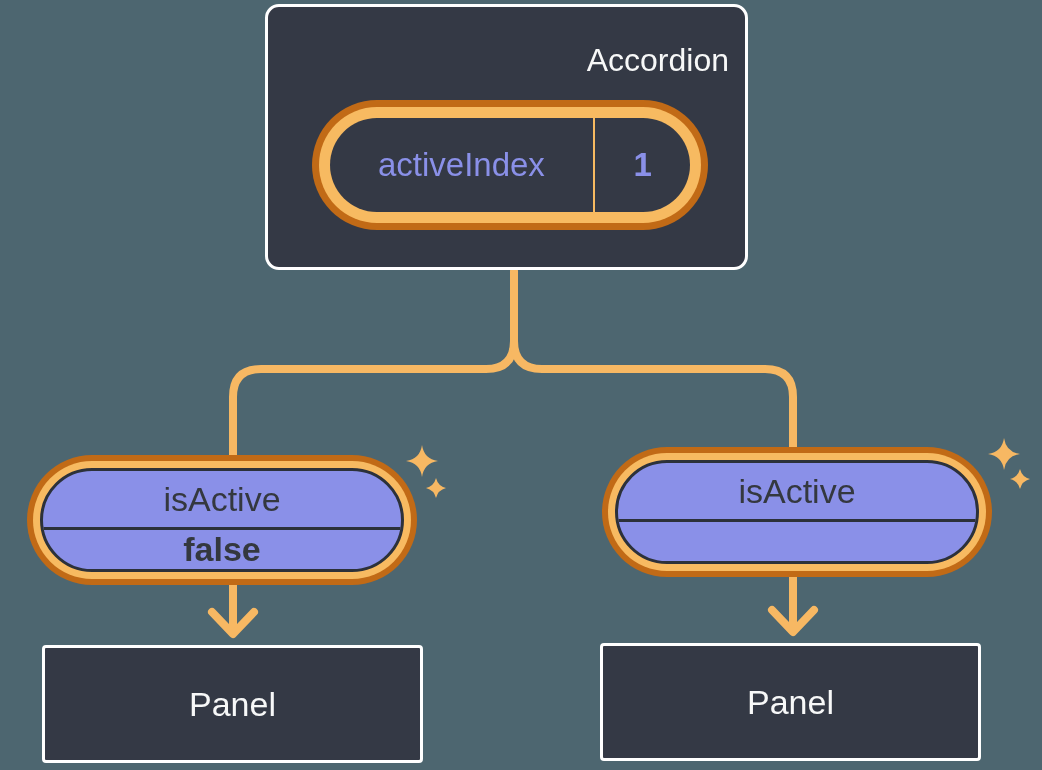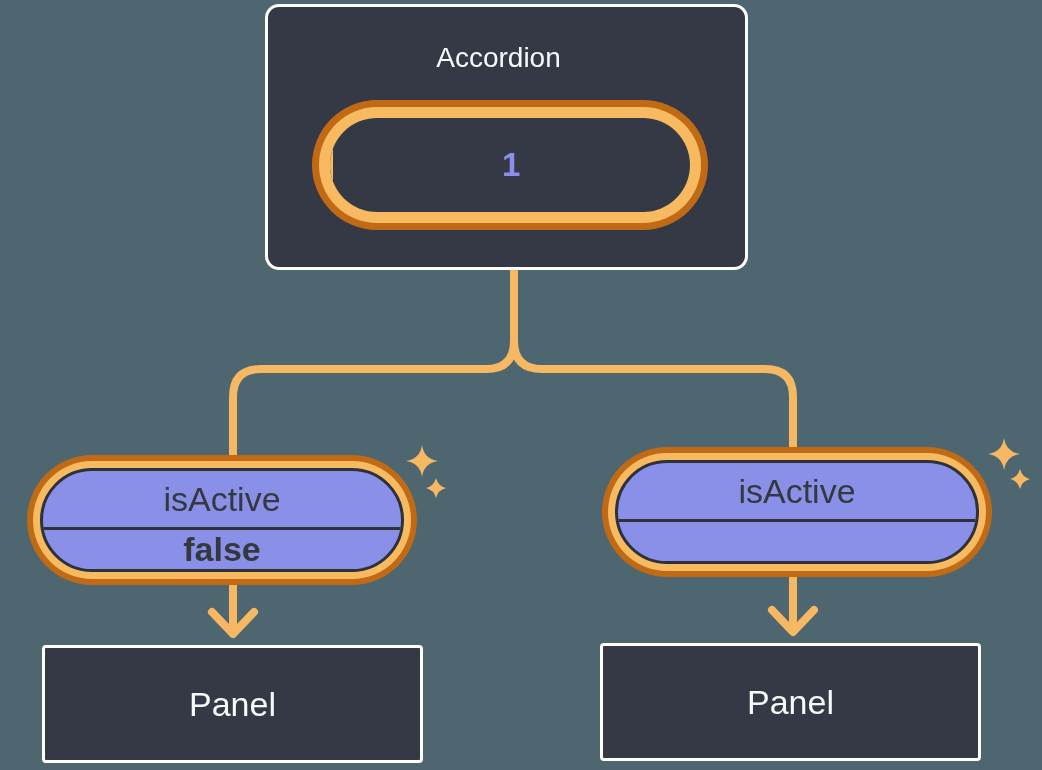--- a/index.html
+++ b/index.html
@@ -26,23 +26,23 @@
   .sparkle{fill:var(--connector,#f7b863);stroke:none;}
 
   .card{
     position:absolute;
     background:var(--card,#343945);
     border:3px solid var(--card-border,#ffffff);
     border-radius:14px;
   }
   .card-title{
     position:absolute;left:0;right:16px;
-    text-align:center;
+    text-align:right;
     color:var(--text-light,#f7f8f8);
-    font-size:28px;
+    font-size:32px;
     line-height:1.1;
   }
   .panel-card{
     border-radius:4px;
     display:flex;align-items:center;justify-content:center;
   }
   .panel-card .panel-label{
     color:var(--text-light,#f7f8f8);
     font-size:34px;
   }
@@ -130,20 +130,21 @@
     <path class="sparkle" d="M1020 469 Q1022 477 1030 479 Q1022 481 1020 489 Q1018 481 1010 479 Q1018 477 1020 469 Z"></path>
   </svg>
 
   <div class="card" id="accordion-box">
     <div class="card-title">Accordion</div>
   </div>
 
   <div class="pill-outer dark-style" id="pill-active-index">
     <div class="pill-mid">
       <div class="pill-core">
+        <div class="pill-seg seg-name">activeIndex</div>
         <div class="pill-divider"></div>
         <div class="pill-seg seg-value">1</div>
       </div>
     </div>
   </div>
 
   <div class="pill-outer purple-style" id="pill-child-0">
     <div class="pill-mid">
       <div class="pill-core">
         <div class="pill-seg seg-name">isActive</div>

